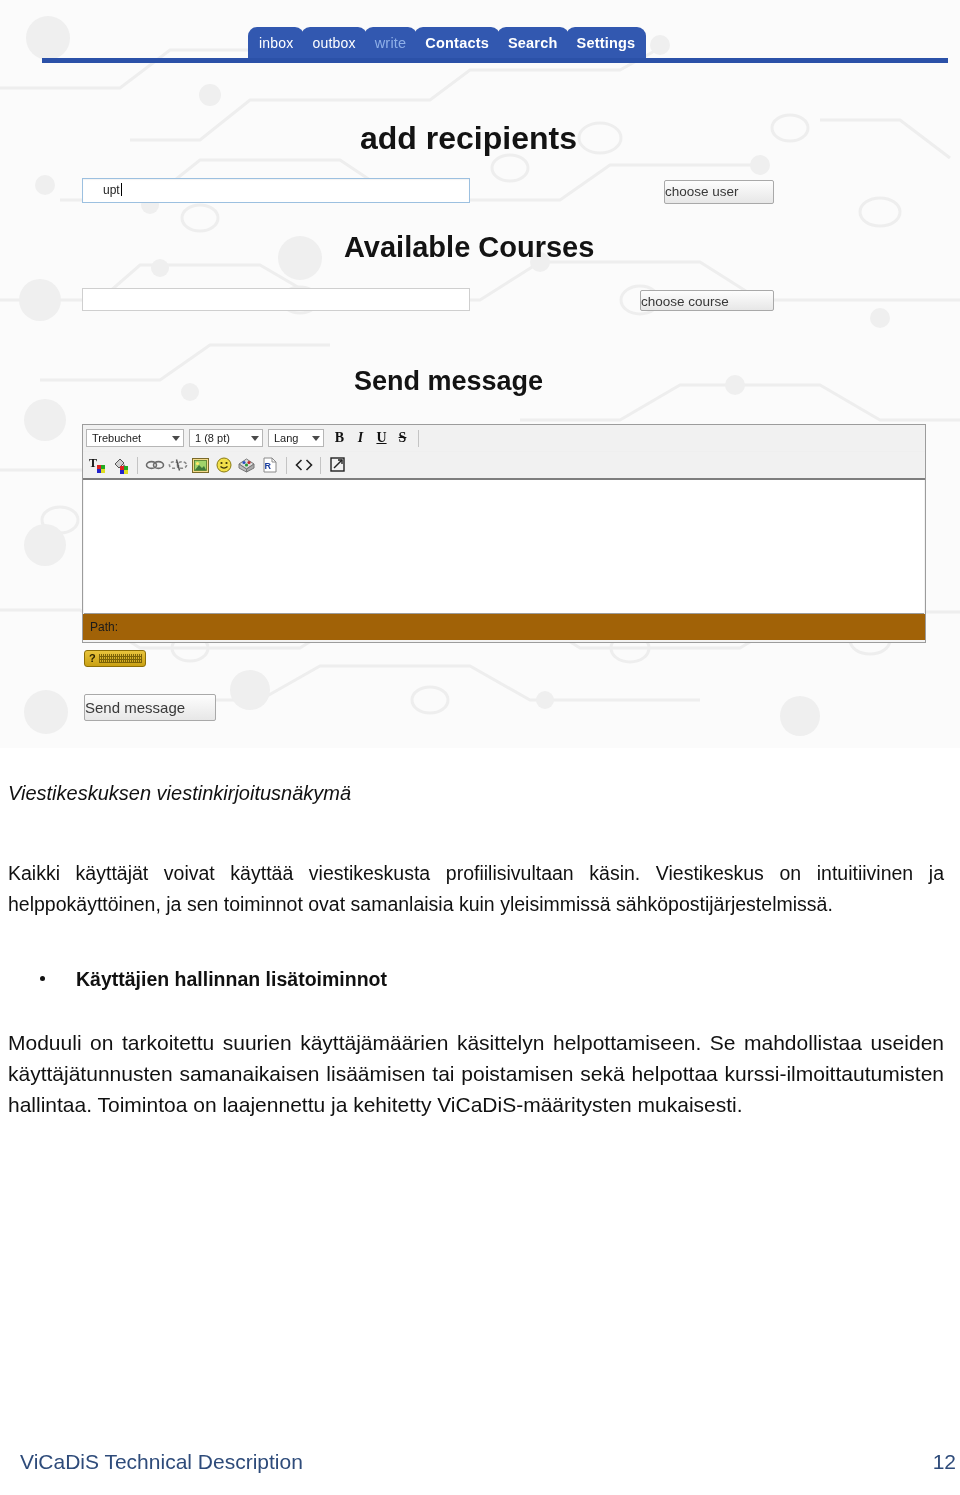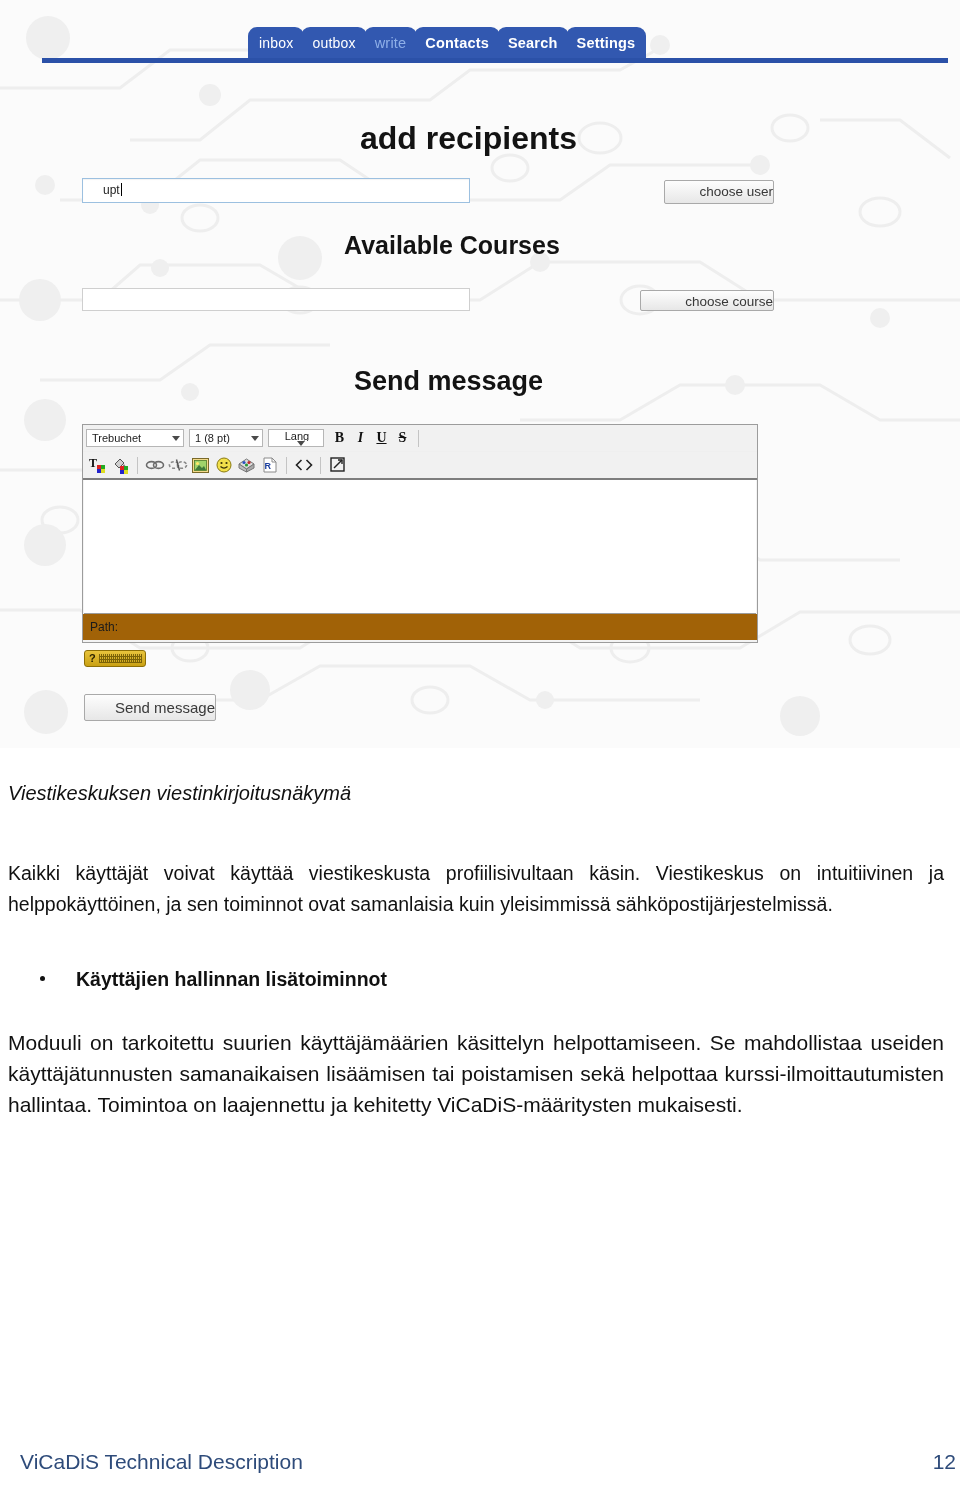--- a/index.html
+++ b/index.html
@@ -76,21 +76,21 @@
   }
 
   
   .shot-h {
     position: absolute;
     font-weight: bold;
     color: #131313;
     white-space: nowrap;
   }
   #h-add-recipients { left: 360px; top: 120px; font-size: 32px; }
-  #h-available-courses { left: 344px; top: 231px; font-size: 25px; }
+  #h-available-courses { left: 344px; top: 231px; font-size: 29px; }
   #h-send-message { left: 354px; top: 366px; font-size: 27px; }
 
   
   .shot-input {
     position: absolute;
     box-sizing: border-box;
     background: #ffffff;
     font-size: 12px;
     color: #222;
     padding: 2px 20px;
@@ -117,36 +117,36 @@
 
   
   .grey-btn {
     position: absolute;
     box-sizing: border-box;
     background: linear-gradient(#fdfdfd, #e7e7e7);
     border: 1px solid #a9a9a9;
     border-radius: 2px;
     color: #383838;
     font-size: 13.5px;
-    text-align: right;
+    text-align: left;
     white-space: nowrap;
   }
   #choose-user-btn  { left: 664px; top: 180px; width: 110px; height: 24px; line-height: 22px; }
   #choose-course-btn{ left: 640px; top: 290px; width: 134px; height: 21px; line-height: 22px; }
   #send-message-btn {
     left: 84px; top: 694px; width: 132px; height: 27px; line-height: 25px;
     font-size: 15px; color: #3a3a3a;
   }
 
   
   #editor {
     position: absolute;
     left: 82px;
     top: 424px;
-    width: 676px;
+    width: 844px;
     height: 219px;
     box-sizing: border-box;
     border: 1px solid #9c9c9c;
     background: #f3f3f3;
   }
   .tb-row {
     height: 27px;
     display: flex;
     align-items: center;
     padding: 0 3px;
@@ -174,21 +174,21 @@
   .tb-select .arrow {
     width: 0; height: 0;
     border-left: 4px solid transparent;
     border-right: 4px solid transparent;
     border-top: 5px solid #4a4a4a;
     margin-left: 8px;
     flex: 0 0 auto;
   }
   #sel-font { width: 98px; }
   #sel-size { width: 74px; }
-  #sel-lang { width: 56px; flex-direction: column; }
+  #sel-lang { width: 56px; }
 
   .tb-fmt {
     width: 21px;
     height: 20px;
     display: inline-flex;
     align-items: center;
     justify-content: center;
     font-size: 14px;
     font-family: "Liberation Serif", serif;
     font-weight: bold;

